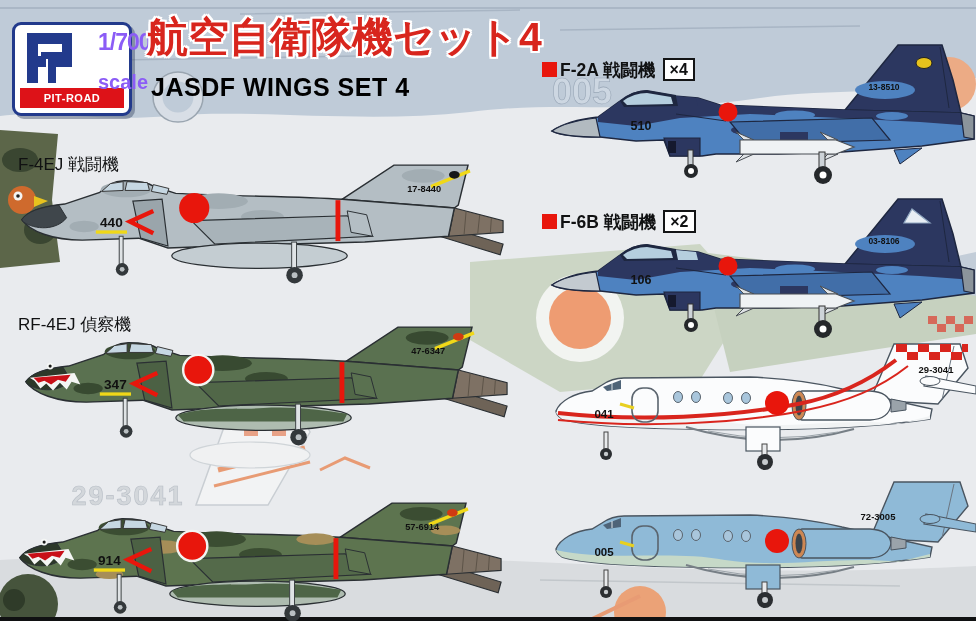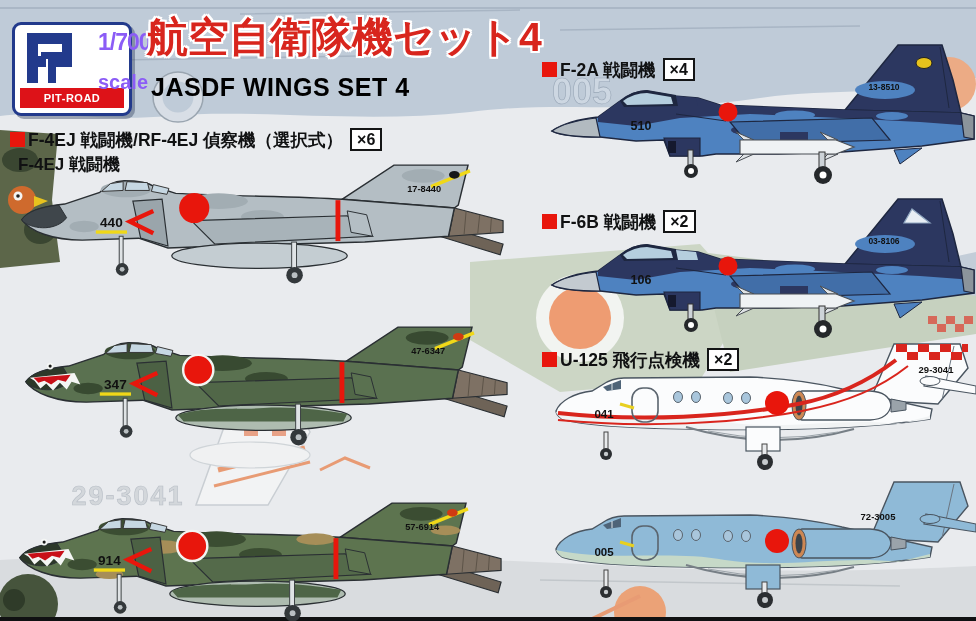--- a/index.html
+++ b/index.html
@@ -17,21 +17,21 @@
   #scaleblk .v{font-size:23px;letter-spacing:-1px;}
   #scaleblk .w{font-size:20px;letter-spacing:0;margin-top:20px;}
   #title-jp{left:147px;top:10px;z-index:7;font-size:41px;font-weight:bold;color:#d8251d;letter-spacing:0px;
       text-shadow:-2px -2px 0 #fff,2px -2px 0 #fff,-2px 2px 0 #fff,2px 2px 0 #fff,0 -2px 0 #fff,0 2px 0 #fff,-2px 0 0 #fff,2px 0 0 #fff;}
   #title-en{left:151px;top:57px;z-index:7;font-size:25px;font-weight:bold;color:#000000;letter-spacing:.5px;margin-top:16px;}
   
   .sec-label{position:absolute;z-index:6;font-size:17.5px;font-weight:bold;color:#101112;white-space:nowrap;}
   .sec-label .sq{display:inline-block;width:15px;height:15px;background:#e8160c;margin-right:3px;transform:translateY(1px);}
   .count-box{display:inline-block;border:2.5px solid #131415;background:#fff;padding:0 5px;margin-left:7px;
       font-size:16px;line-height:19px;font-weight:bold;transform:translateY(-1px);}
-  .sub-label{position:absolute;z-index:6;font-size:17px;font-weight:bold;color:#101112;white-space:nowrap;}
+  .sub-label{position:absolute;z-index:6;font-size:17px;font-weight:normal;color:#101112;white-space:nowrap;}
   
   .nose-num{font-weight:bold;fill:#111;}
   .tail-code{font-weight:bold;fill:#111;}
   .ac{position:absolute;z-index:3;}
 </style>
 </head>
 <body>
 
 <div id="box">
 
@@ -244,33 +244,28 @@
     </svg>
     <div class="band">PIT-ROAD</div>
   </div>
   <div class="abs" id="scaleblk">
     <div class="v">1/700</div>
     <div class="w">scale</div>
   </div>
   <div class="abs" id="title-jp">航空自衛隊機セット4</div>
   <div class="abs" id="title-en">JASDF WINGS SET 4</div>
 
-  <div class="sec-label" style="left:10px;top:128px">
-    <span class="sq"></span><span>F-4EJ 戦闘機/RF-4EJ 偵察機（選択式）</span><span class="count-box">×6</span>
-  </div>
   <div class="sub-label" style="left:18px;top:153px">F-4EJ 戦闘機</div>
+  <div class="sub-label" style="left:18px;top:313px">RF-4EJ 偵察機</div>
   <div class="sec-label" style="left:542px;top:58px">
     <span class="sq"></span><span>F-2A 戦闘機</span><span class="count-box">×4</span>
   </div>
   <div class="sec-label" style="left:542px;top:210px">
     <span class="sq"></span><span>F-6B 戦闘機</span><span class="count-box">×2</span>
   </div>
-  <div class="sec-label" style="left:542px;top:348px">
-    <span class="sq"></span><span>U-125 飛行点検機</span><span class="count-box">×2</span>
-  </div>
 
   <svg class="ac" style="left:14px;top:160px;--c-body:#b4bec4;--c-patch:#a2adb3;--c-tan:transparent;--c-nose:#3f464b;--c-teeth:transparent;--c-mouthred:transparent;--c-eyedot:transparent;--c-int:#9aa5ab;--c-wing:#a8b3b9;--c-tank:#c4cdd2;--c-wave:transparent;--c-stab:#6e6357;--c-emblem:#16181a;--c-ring:transparent" width="492" height="132" viewBox="0 0 505 135">
     <use href="#sym-f4"></use>
     <text class="nose-num" x="100" y="69" text-anchor="middle" font-size="14">440</text>
     <text class="tail-code" x="421" y="33" text-anchor="middle" font-size="9.5">17-8440</text>
   </svg>
 
   <svg class="ac" style="left:18px;top:322px;--c-body:#5a7150;--c-patch:#384a31;--c-tan:transparent;--c-nose:#2c3829;--c-teeth:#f4f6f4;--c-mouthred:#c81018;--c-eyedot:#1a1a1a;--c-int:#4c6144;--c-wing:#516748;--c-tank:#aebcb0;--c-wave:#4e6547;--c-stab:#6e6357;--c-emblem:#cf3a12;--c-ring:#f2f4f2" width="492" height="132" viewBox="0 0 505 135">
     <use href="#sym-f4"></use>
     <text class="nose-num" x="100" y="69" text-anchor="middle" font-size="14">347</text>

